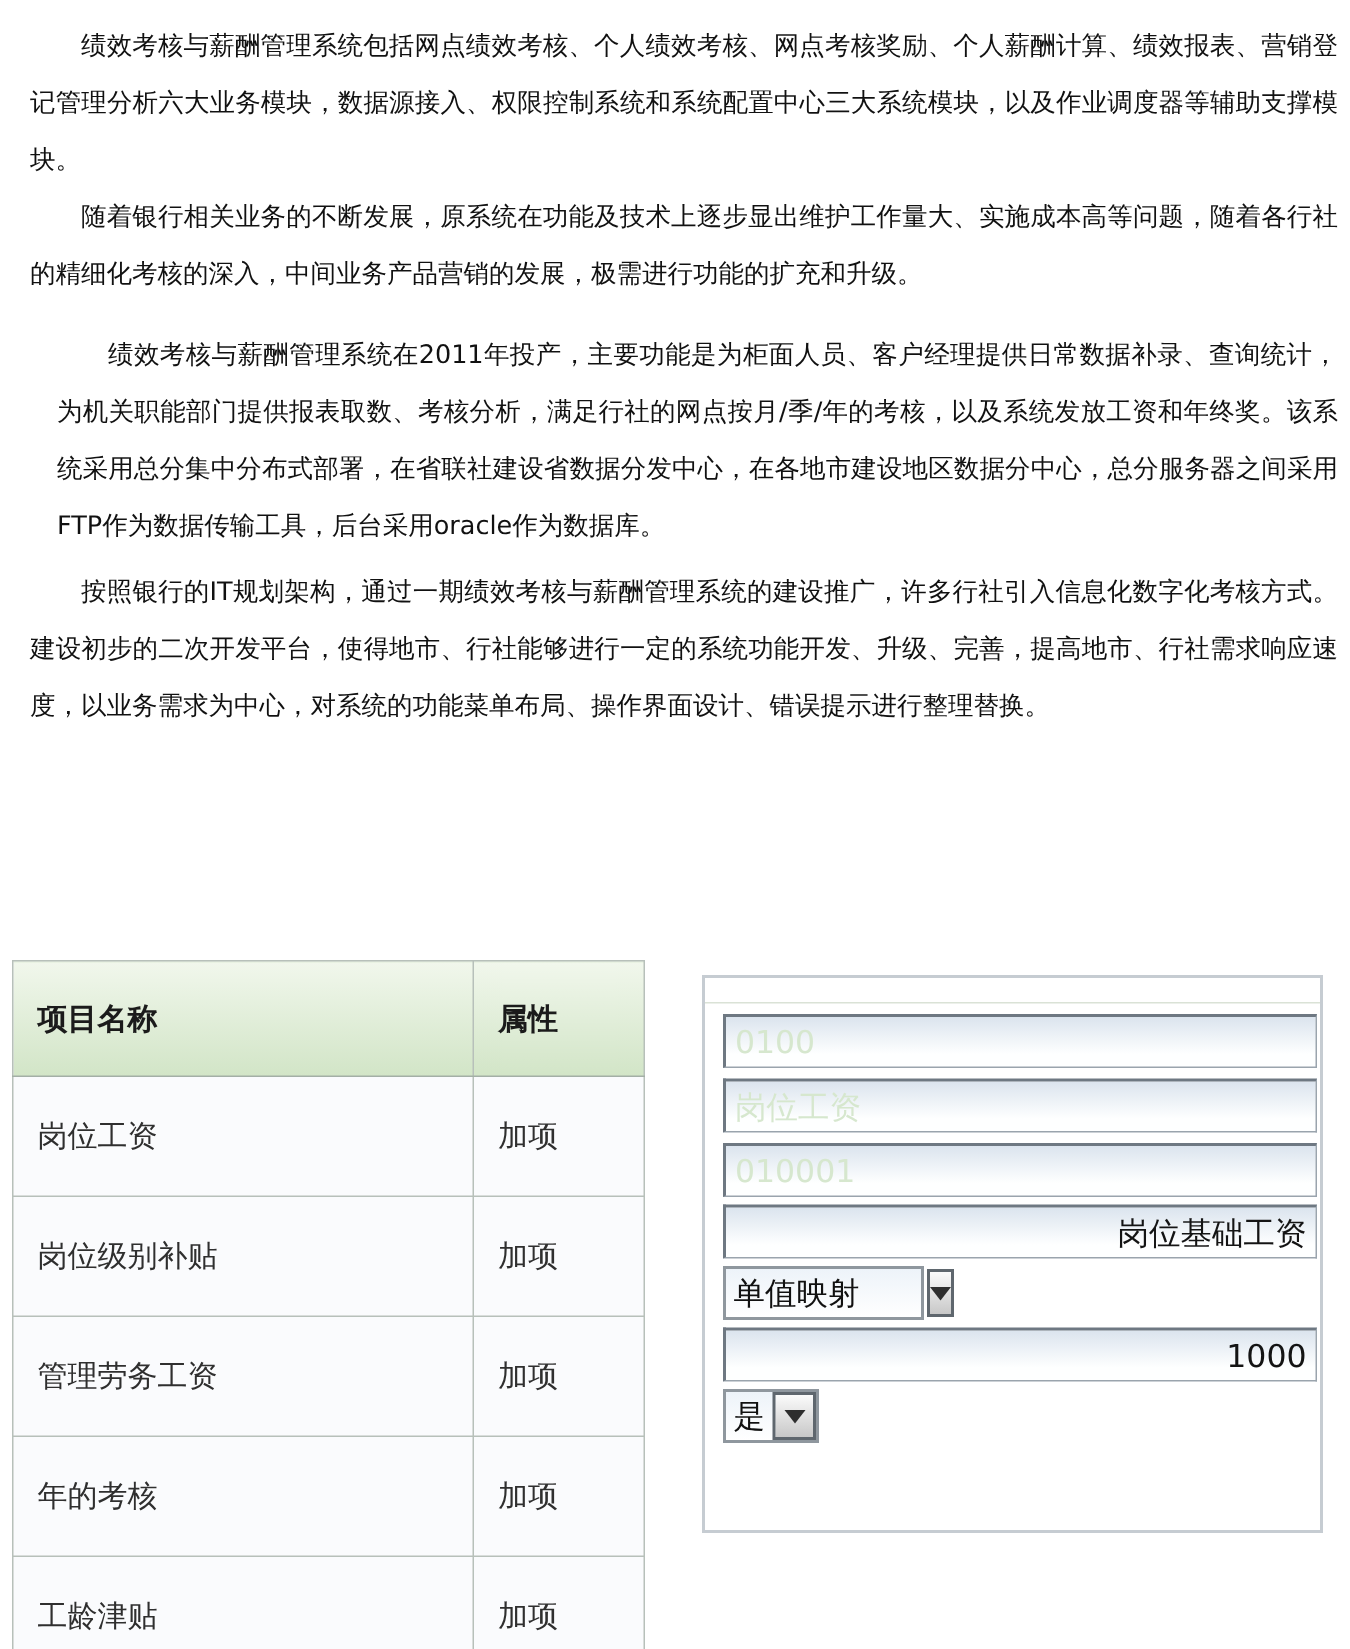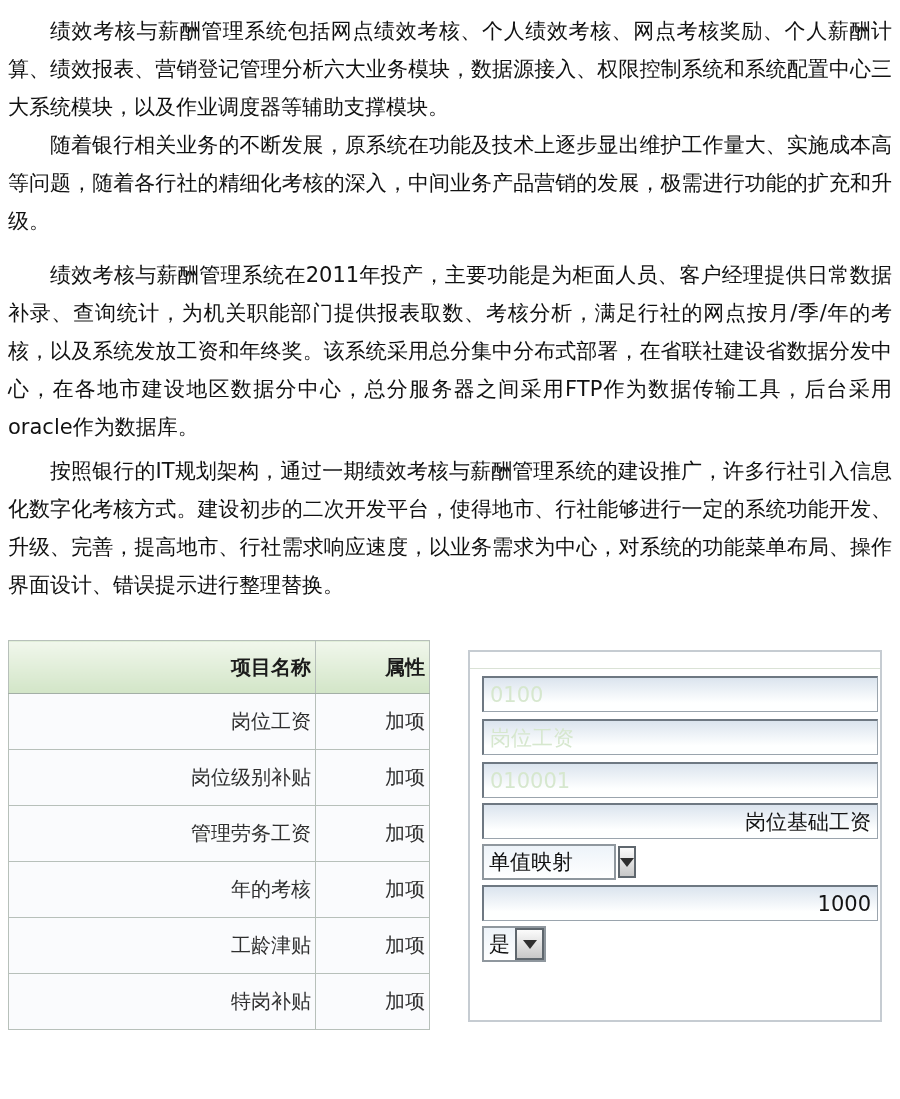--- a/index.html
+++ b/index.html
@@ -4,47 +4,47 @@
 <style>
   html, body {
     margin: 0; padding: 0;
     width: 900px; height: 1099px;
     background: #ffffff;
     font-family: "DejaVu Sans", "Liberation Sans", sans-serif;
     overflow: hidden;
   }
   
   .doc-text {
-    padding: 12px 8px 0 8px;
-    font-size: 21px;
+    padding: 12px 8px 0 20px;
+    font-size: 17px;
     line-height: 38px;
     color: #111111;
     text-align: justify;
   }
   .doc-text p { margin: 0; text-indent: 2em; }
-  .doc-text p.gap-lg { margin-top: 16px; }
+  .doc-text p.gap-lg { margin-top: 16px; margin-left: 18px; }
   .doc-text p.gap-sm { margin-top: 6px; }
 
   
   .figures { position: absolute; left: 0; top: 640px; width: 900px; height: 385px; }
 
   
   table.pay-table {
     position: absolute; left: 8px; top: 0;
     width: 421px;
     border-collapse: collapse;
     background: #fafbfd;
     font-size: 20px;
     color: #2f2f2f;
     table-layout: fixed;
   }
   .pay-table th, .pay-table td {
     border: 1px solid #b7c0ba;
-    text-align: right;
-    padding: 4px;
+    text-align: left;
+    padding: 16px;
   }
   .pay-table { border: 1px solid #96a29a; }
   .pay-table th {
     height: 44px;
     background: linear-gradient(#f1f7ec, #d2e5c7);
     font-weight: bold;
     color: #1b1b1b;
     border-bottom: 1px solid #a3afa6;
   }
   .pay-table td { height: 47px; }

